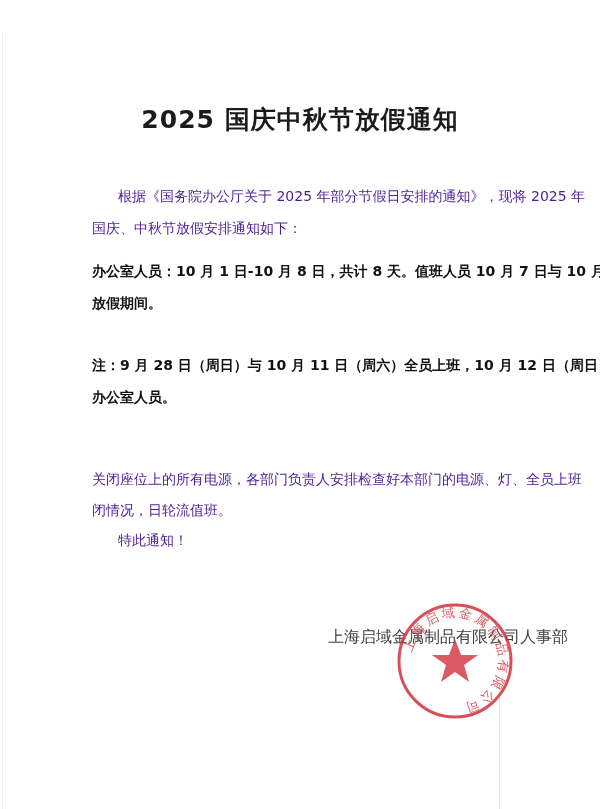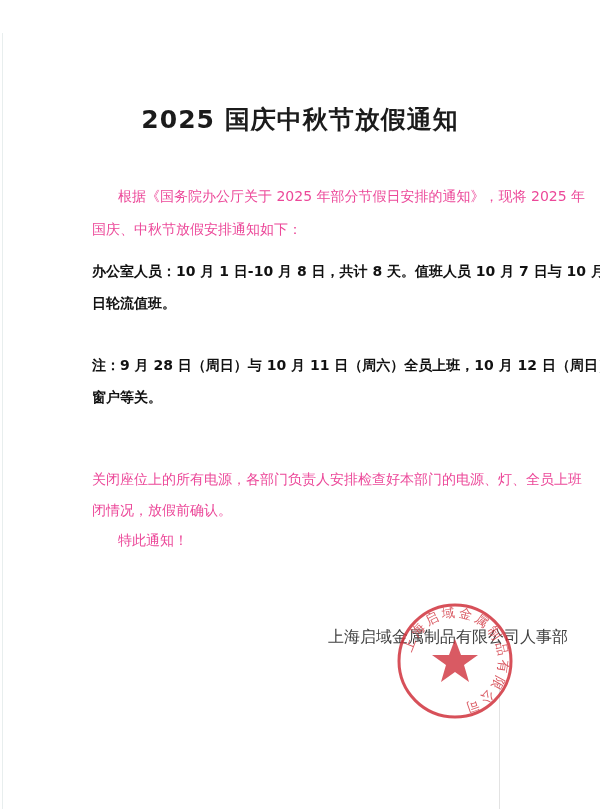--- a/index.html
+++ b/index.html
@@ -43,21 +43,21 @@
       font-weight: bold;
       letter-spacing: 1px;
       color: #1b1b1b;
     }
     .line {
       position: absolute;
       left: 92px;
       font-size: 14px;
       line-height: 20px;
       white-space: nowrap;
-      color: #ec4899;
+      color: #4c1d95;
     }
     .line.indent { left: 118px; }
     .bold { font-weight: bold; color: #111; }
     .sign {
       position: absolute;
       font-size: 16px;
       white-space: nowrap;
       color: #404040;
     }
     .stamp {
@@ -71,31 +71,31 @@
 </head>
 <body>
 
 <div class="page">
   <div class="edge-left"></div>
   <div class="edge-right-fold"></div>
 
   <div class="title">2025 国庆中秋节放假通知</div>
 
   <div class="line indent" style="top:153px;">根据《国务院办公厅关于 2025 年部分节假日安排的通知》，现将 2025 年</div>
-  <div class="line" style="top:186px;">国庆、中秋节放假安排通知如下：</div>
+  <div class="line" style="top:186px;font-family:Liberation Serif, serif;">国庆、中秋节放假安排通知如下：</div>
 
   <div class="line bold" style="top:228px;">办公室人员：10 月 1 日-10 月 8 日，共计 8 天。值班人员 10 月 7 日与 10 月 8</div>
-  <div class="line bold" style="top:260px;">日轮流值班。</div>
+  <div class="line bold" style="top:260px;">放假期间。</div>
 
 
   <div class="line bold" style="top:322px;">注：9 月 28 日（周日）与 10 月 11 日（周六）全员上班，10 月 12 日（周日）</div>
-  <div class="line bold" style="top:354px;">窗户等关。</div>
+  <div class="line bold" style="top:354px;">办公室人员。</div>
 
   <div class="line" style="top:436px;">关闭座位上的所有电源，各部门负责人安排检查好本部门的电源、灯、全员上班</div>
-  <div class="line" style="top:467px;">闭情况，放假前确认。</div>
+  <div class="line" style="top:467px;">闭情况，日轮流值班。</div>
 
   <div class="line indent" style="top:497px;">特此通知！</div>
 
   <div class="sign" style="left:328px; top:594px;">上海启域金属制品有限公司人事部</div>
 
   <div class="stamp">
     <svg width="120" height="120" viewBox="0 0 120 120">
       <defs>
         <path id="sealArc" d="M 60 60 m -44 0 a 44 44 0 1 1 88 0 a 44 44 0 1 1 -88 0"></path>
       </defs>

